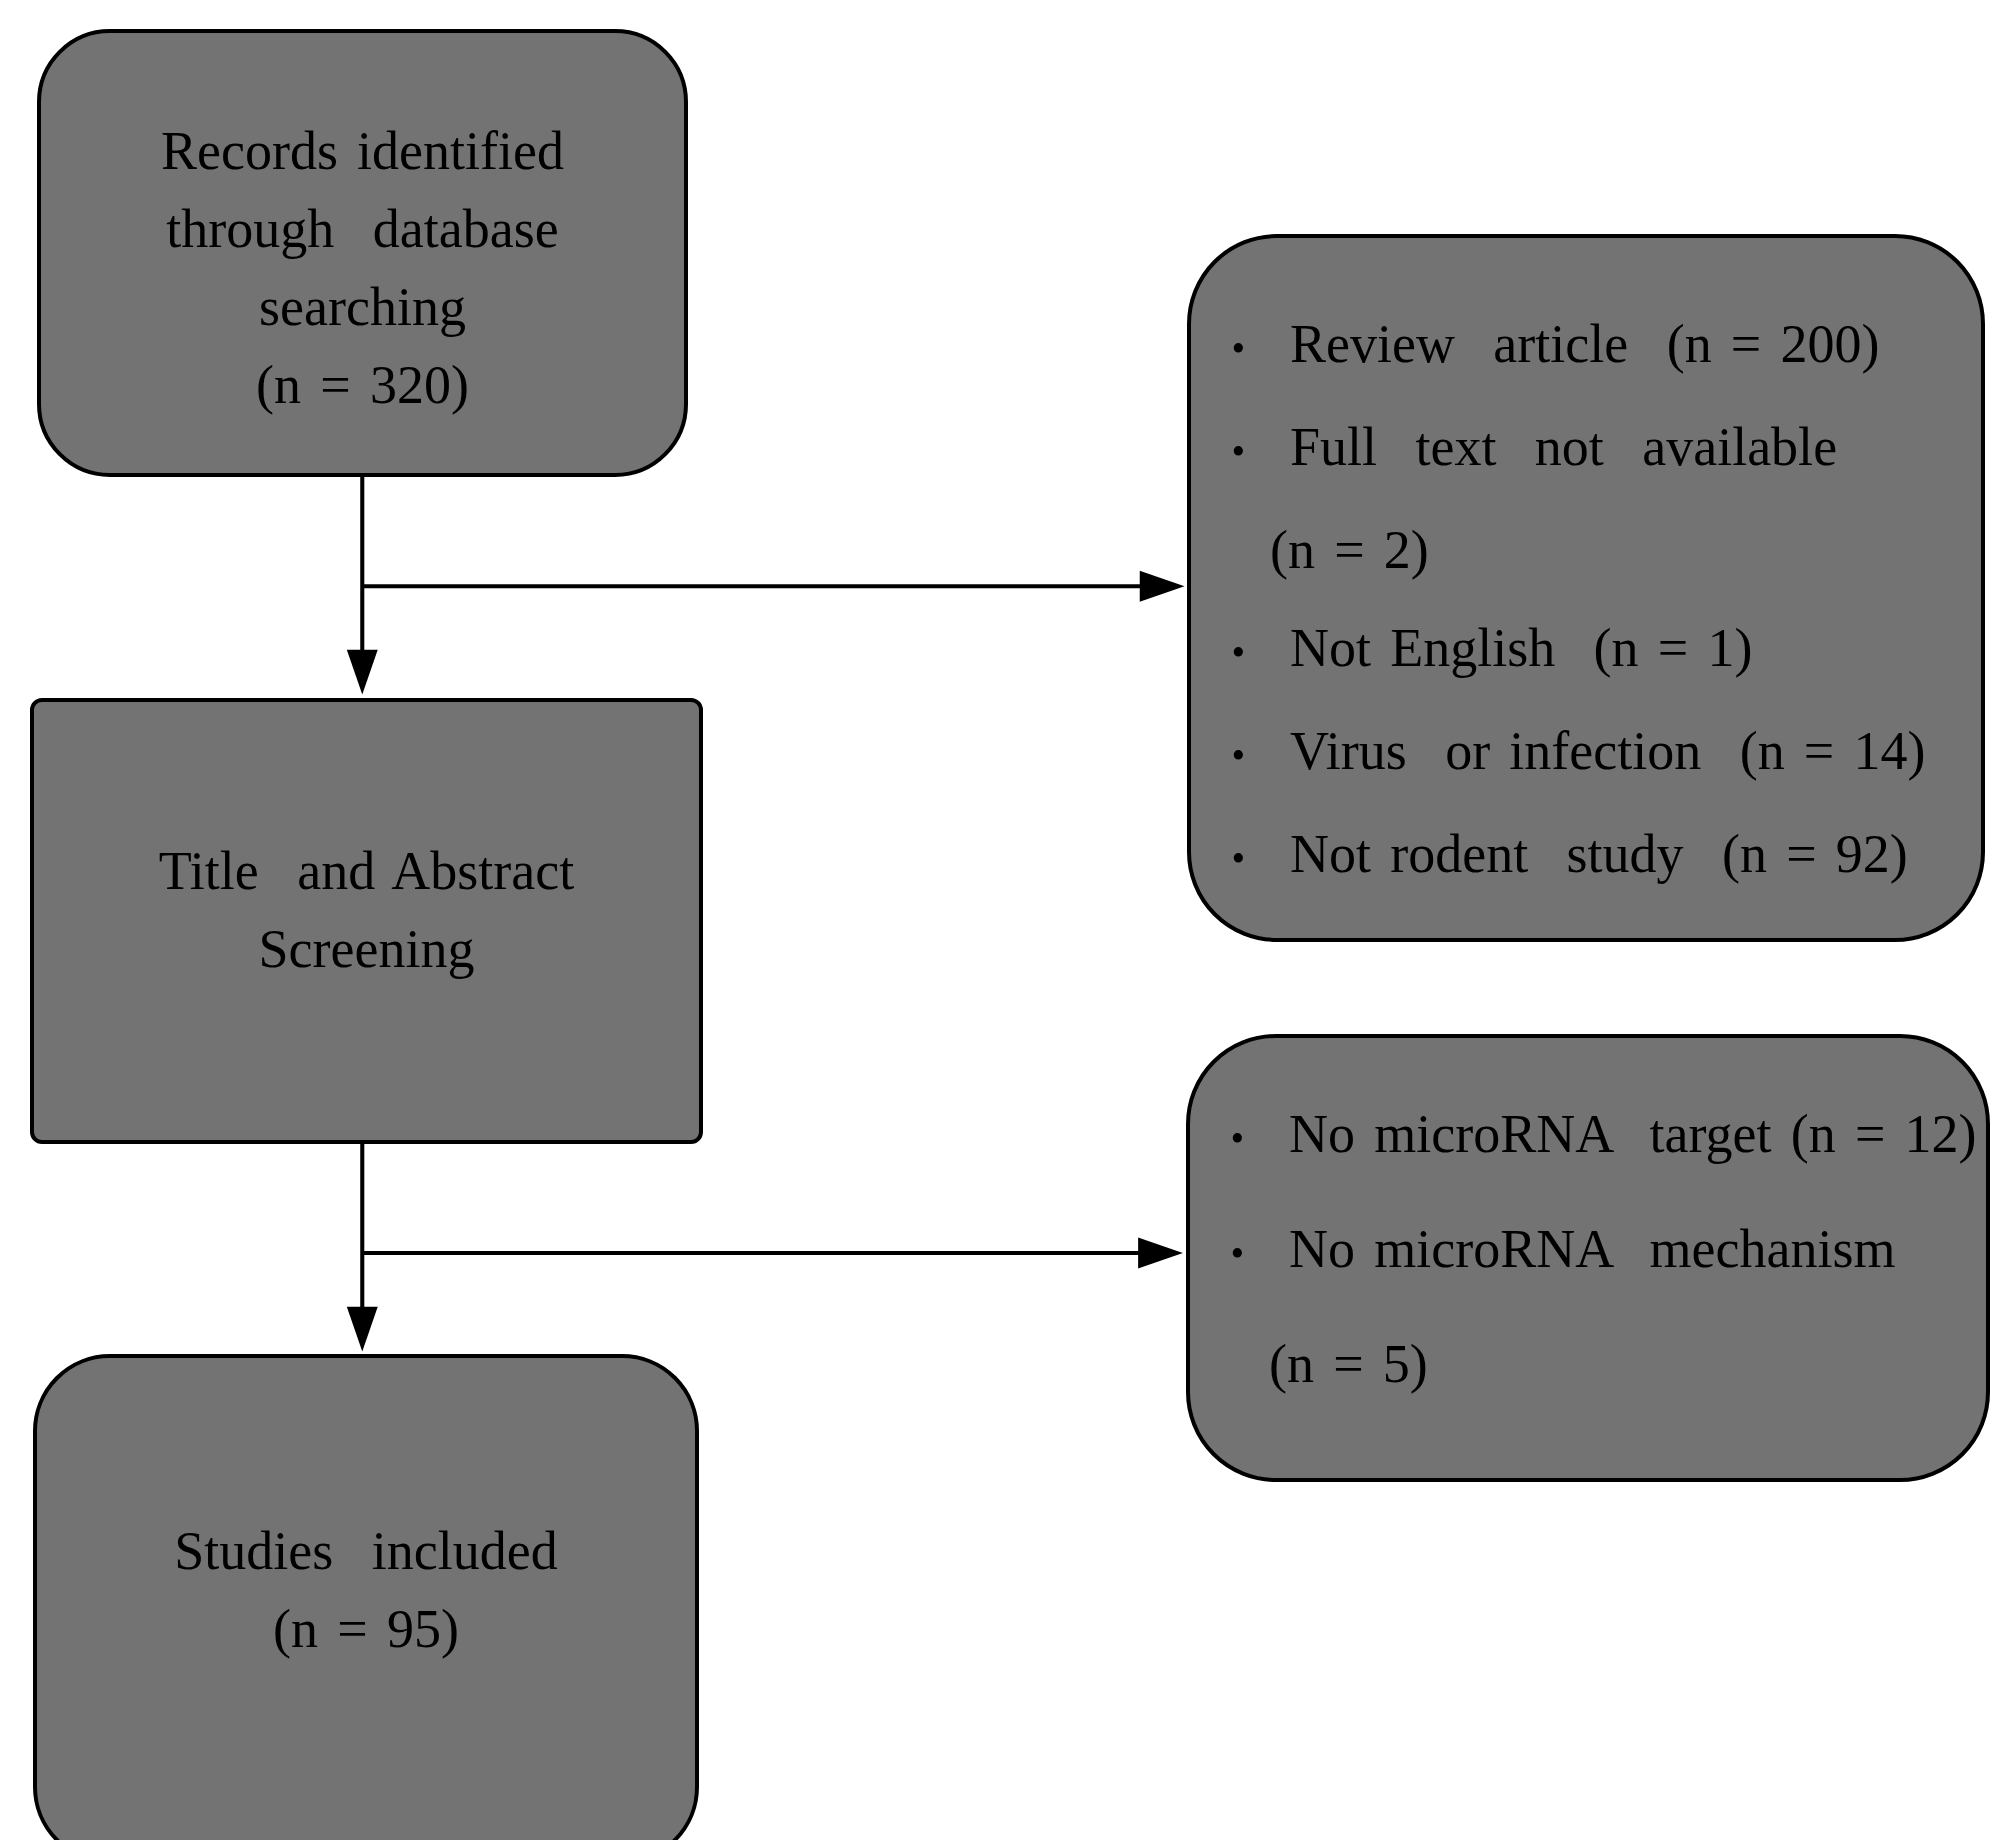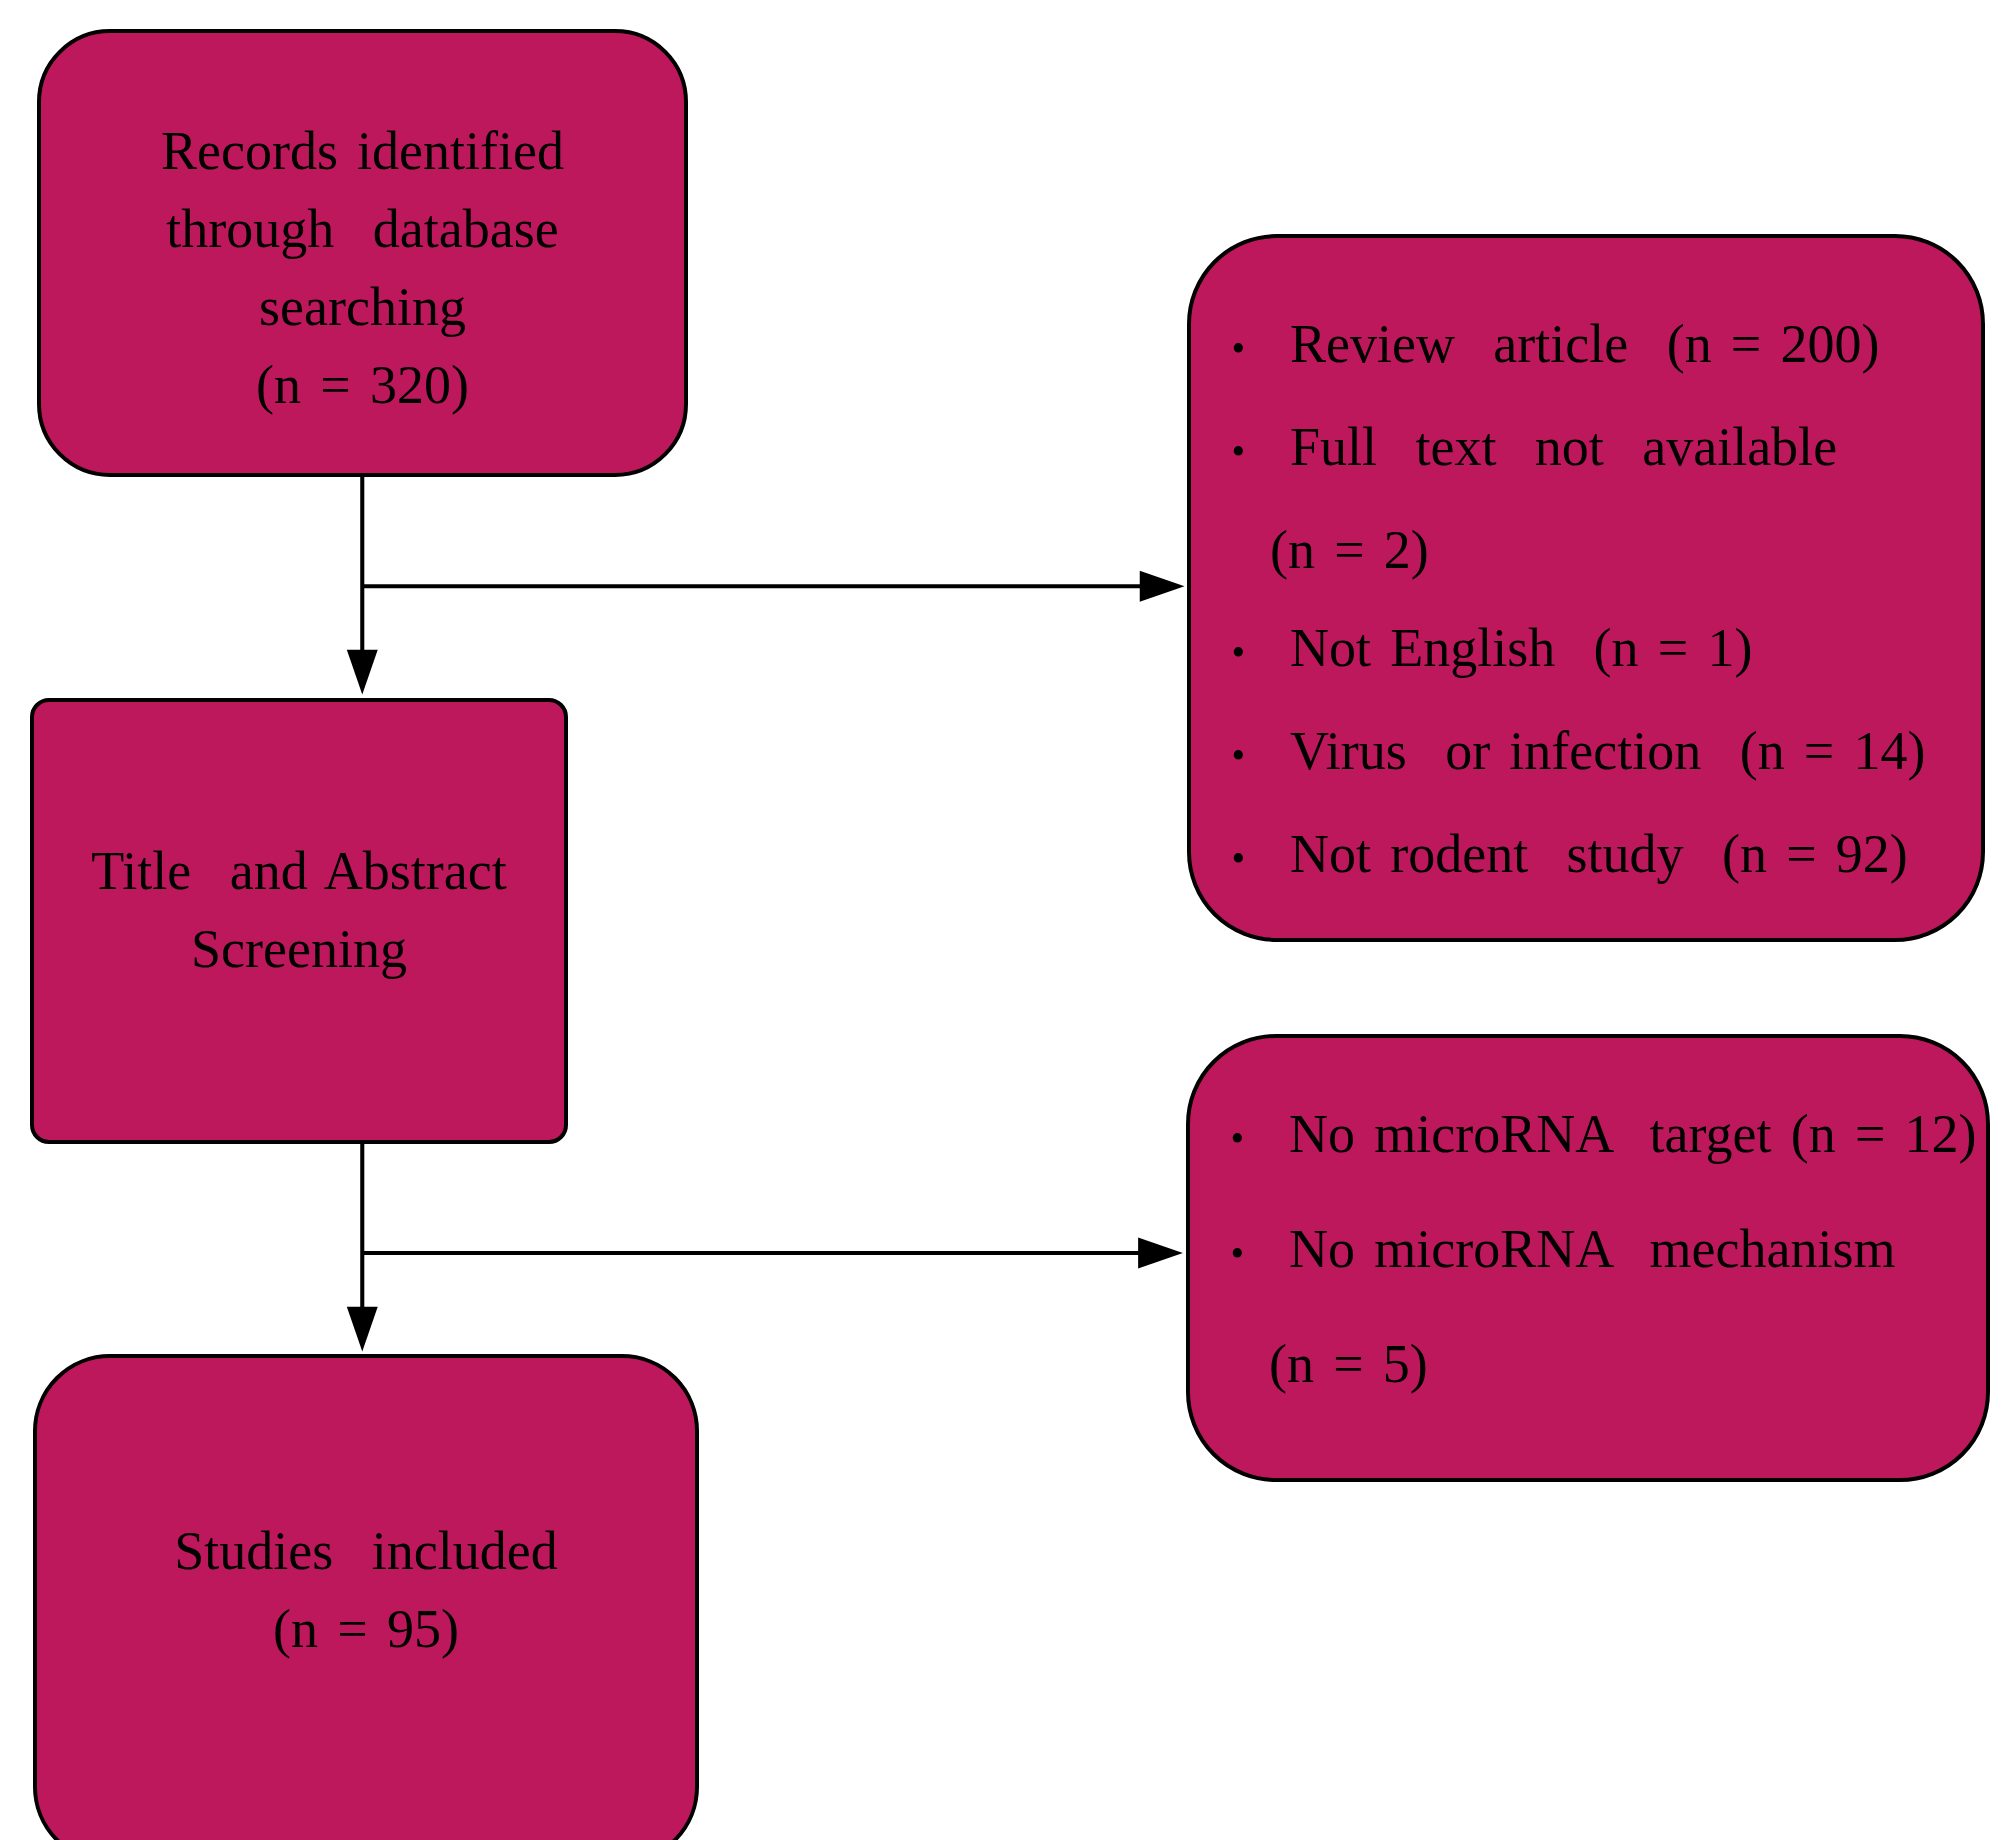--- a/index.html
+++ b/index.html
@@ -14,21 +14,21 @@
     overflow: hidden;
   }
   .connectors {
     position: absolute;
     left: 0; top: 0;
     width: 2010px; height: 1841px;
     pointer-events: none;
   }
   .fbox {
     position: absolute;
-    background: #be185d;
+    background: #737373;
     border: 4.1px solid #000000;
   }
   .center-box {
     display: flex;
     flex-direction: column;
     align-items: center;
     text-align: center;
   }
   .line {
     font-size: 54px;
@@ -47,21 +47,21 @@
   .item .marker {
     flex: 0 0 65px;
     width: 65px;
     font-size: 39px;
     padding-left: 6.5px;
   }
   .item .item-text { flex: 1 1 auto; }
   .item.cont { padding-left: 45px; }
 
   #box-records   { left: 37px;   top: 28.5px;   width: 651px; height: 448px; border-radius: 73px;  padding-top: 79px; }
-  #box-screening { left: 30px;   top: 698px;  width: 538px; height: 446px; border-radius: 19px;  padding-top: 130px; }
+  #box-screening { left: 30px;   top: 698px;  width: 673px; height: 446px; border-radius: 12px;  padding-top: 130px; }
   #box-included  { left: 33px;   top: 1354px; width: 666px; height: 510px; border-radius: 77px;  padding-top: 154px; }
   #box-exclusion1 { left: 1187px; top: 234px;  width: 798px; height: 708px; border-radius: 90px; padding: 57px 28.5px 0 34px; }
   #box-exclusion1 .item { line-height: 98px; }
   #box-exclusion2 { left: 1186px; top: 1034px; width: 804px; height: 448px; border-radius: 90px; padding: 41px 28.5px 0 34px; }
   #box-exclusion2 .item { line-height: 110px; }
 </style>
 </head>
 <body>
 
 <div class="canvas">

